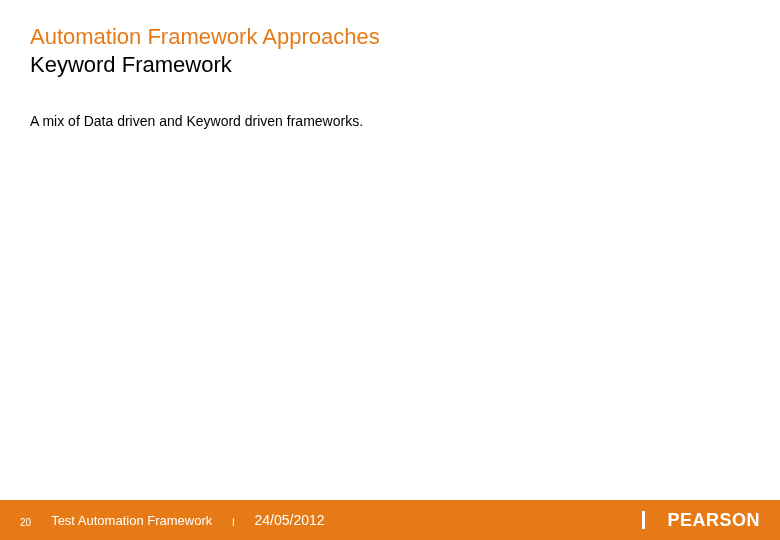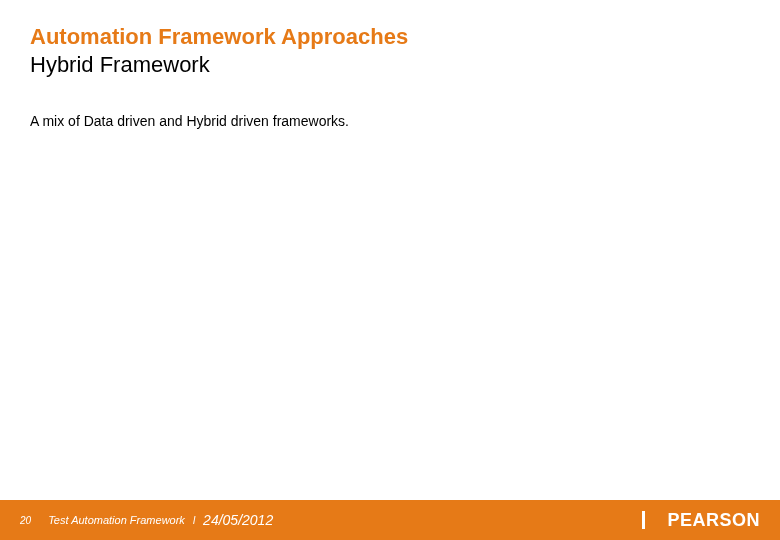--- a/index.html
+++ b/index.html
@@ -8,21 +8,21 @@
     width: 780px;
     height: 540px;
     position: relative;
     background: #fff;
   }
   .header {
     padding: 24px 30px 0 30px;
   }
   .title {
     font-size: 22px;
-    font-weight: bold;
+    font-weight: normal;
     color: #e67a17;
     line-height: 1.2;
   }
   .subtitle {
     font-size: 22px;
     font-weight: normal;
     color: #000;
     line-height: 1.2;
     margin-top: 2px;
   }
@@ -40,34 +40,32 @@
     width: 780px;
     height: 40px;
     background: #e67a17;
     display: flex;
     align-items: center;
     justify-content: space-between;
     padding: 0 20px 0 20px;
   }
   .footer-left {
     display: flex;
-    align-items: center;
-    gap: 8px;
+    align-items: flex-end;
+    gap: 20px;
     color: #fff;
     font-size: 10px;
-    font-style: italic;
   }
   .page-num {
     font-size: 10px;
     color: #fff;
   }
   .footer-text {
-    font-size: 11px;
+    font-size: 13px;
     color: #fff;
-    margin-left: 9px;
   }
   .footer-sep {
     font-size: 10px;
     color: #fff;
   }
   .footer-date {
     font-size: 14px;
     color: #fff;
   }
   .logo {
@@ -87,25 +85,25 @@
     margin-right: 2px;
   }
 </style>
 </head>
 <body>
 
 <div class="slide">
 
   <div class="header">
     <div class="title">Automation Framework Approaches</div>
-    <div class="subtitle">Hybrid Framework</div>
+    <div class="subtitle">Keyword Framework</div>
   </div>
 
   <div class="body">
-    <div class="body-text">A mix of Data driven and Hybrid driven frameworks.</div>
+    <div class="body-text">A mix of Data driven and Keyword driven frameworks.</div>
   </div>
 
   <div class="footer">
     <div class="footer-left">
       <span class="page-num">20</span>
       <span class="footer-text">Test Automation Framework</span>
       <span class="footer-sep">l</span>
       <span class="footer-date">24/05/2012</span>
     </div>
     <div class="logo">

